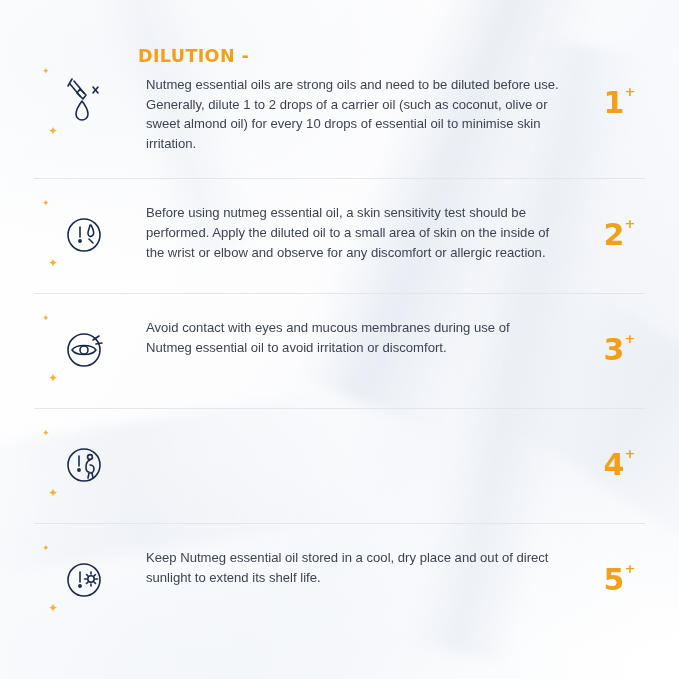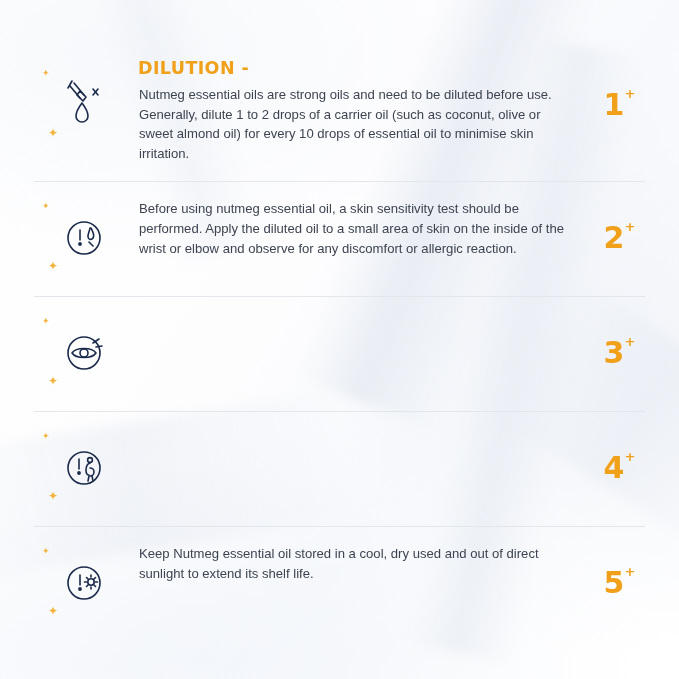--- a/index.html
+++ b/index.html
@@ -80,31 +80,31 @@
     align-self: center;
     position: relative;
     height: 84px;
   }
 
   .heading {
     color: #f0a019;
     font-size: 17.5px;
     font-weight: bold;
     letter-spacing: .4px;
-    margin: 12px 0 6px 0;
+    margin: 0 0 6px 0;
     line-height: 1.18;
     text-transform: uppercase;
     font-family: "DejaVu Sans", sans-serif;
   }
 
   .body-text {
     color: #3d4450;
     font-size: 13.1px;
     line-height: 1.52;
-    margin: 1px;
+    margin: 8px;
     font-family: "Liberation Sans", sans-serif;
   }
 
   .number {
     color: #f0a019;
     font-size: 30px;
     font-weight: bold;
     font-family: "DejaVu Sans", sans-serif;
     line-height: 1;
     position: relative;
@@ -197,20 +197,21 @@
         <span class="sparkle sp-b">✦</span>
         <svg class="ic" width="52" height="52" viewBox="0 0 52 52" fill="none" stroke="#1b2a4a" stroke-width="1.6" stroke-linecap="round" stroke-linejoin="round">
           <circle cx="24" cy="26" r="16"></circle>
           <path d="M12 26 C16 20 32 20 36 26 C32 32 16 32 12 26 Z"></path>
           <circle cx="24" cy="26" r="4"></circle>
           <path d="M33 16 L39 12"></path>
           <path d="M36 20 L42 19"></path>
         </svg>
       </div>
       <div class="text-cell">
+        <p class="body-text">Avoid contact with eyes and mucous membranes during use of Nutmeg essential oil to avoid irritation or discomfort.</p>
       </div>
       <div class="num-cell">
         <span class="number">
           <span>3</span>
           <span class="plus">+</span>
         </span>
       </div>
     </div>
 
     <div class="row">
@@ -251,21 +252,21 @@
           <path d="M31 30 L31 32"></path>
           <path d="M24.5 25 L26.5 25"></path>
           <path d="M35.5 25 L37.5 25"></path>
           <path d="M26.5 20.5 L28 22"></path>
           <path d="M34 28 L35.5 29.5"></path>
           <path d="M35.5 20.5 L34 22"></path>
           <path d="M28 28 L26.5 29.5"></path>
         </svg>
       </div>
       <div class="text-cell">
-        <p class="body-text">Keep Nutmeg essential oil stored in a cool, dry used and out of direct sunlight to extend its shelf life.</p>
+        <p class="body-text">Keep Nutmeg essential oil stored in a cool, dry place and out of direct sunlight to extend its shelf life.</p>
       </div>
       <div class="num-cell">
         <span class="number">
           <span>5</span>
           <span class="plus">+</span>
         </span>
       </div>
     </div>
 
   </div>

